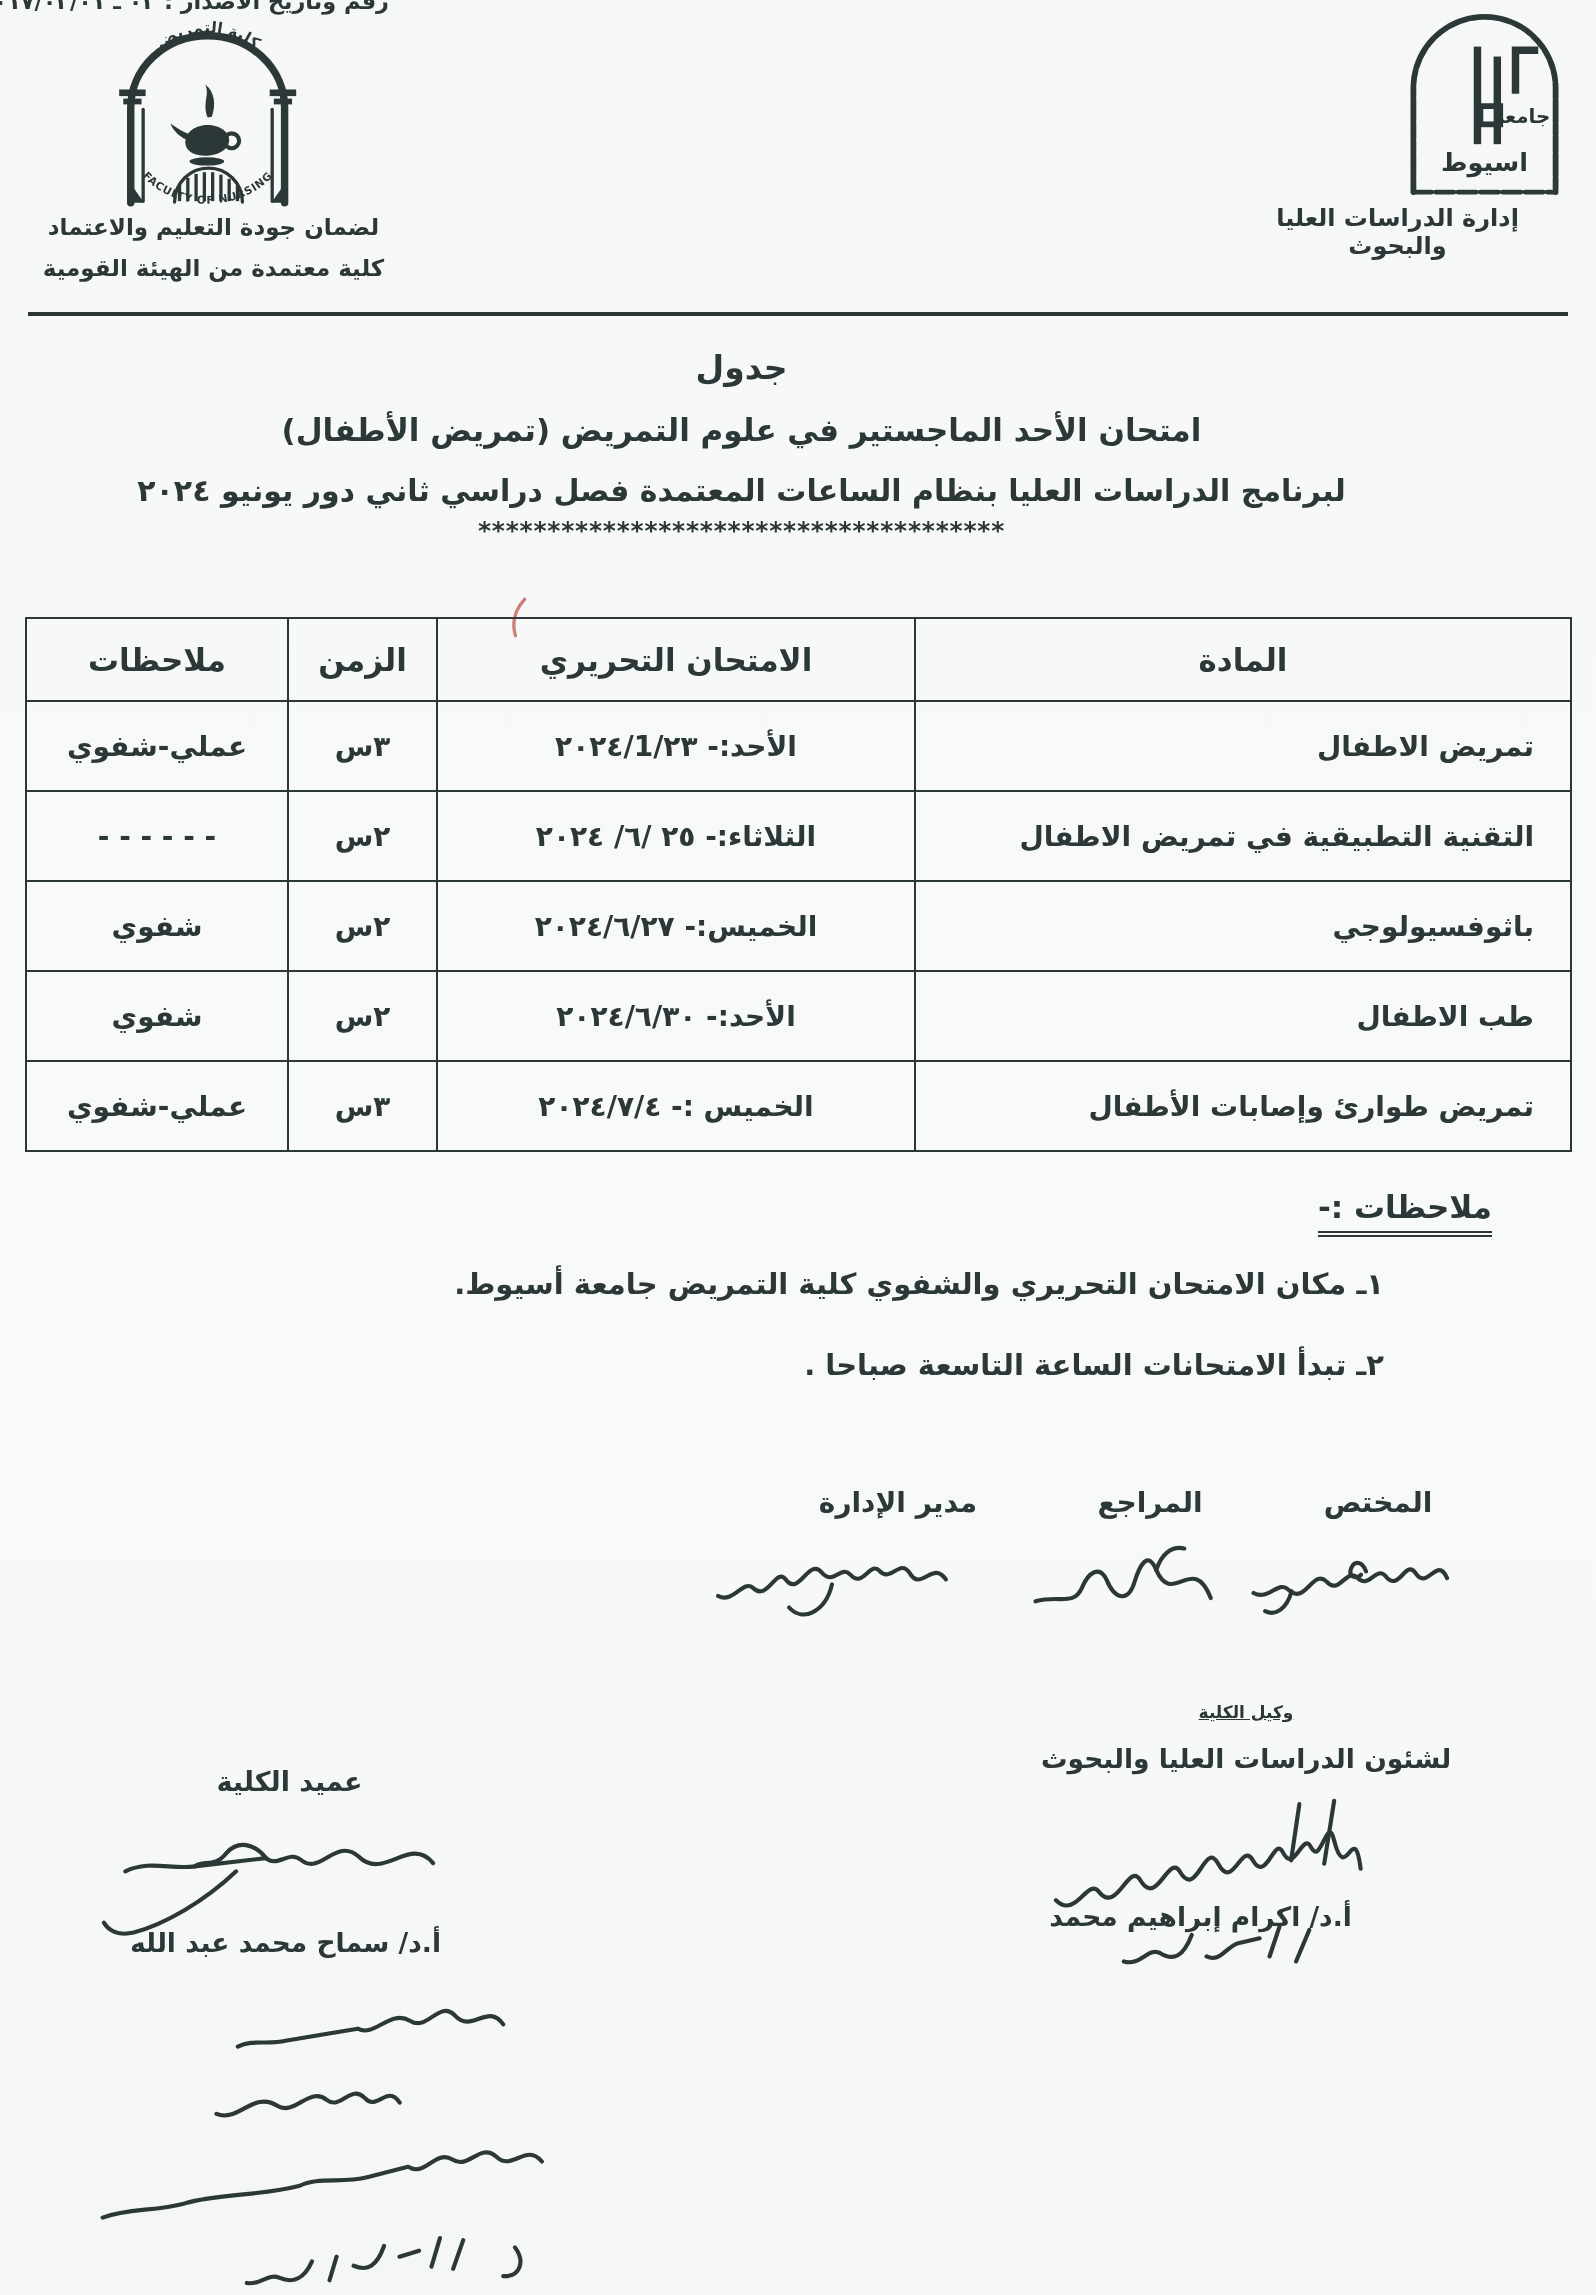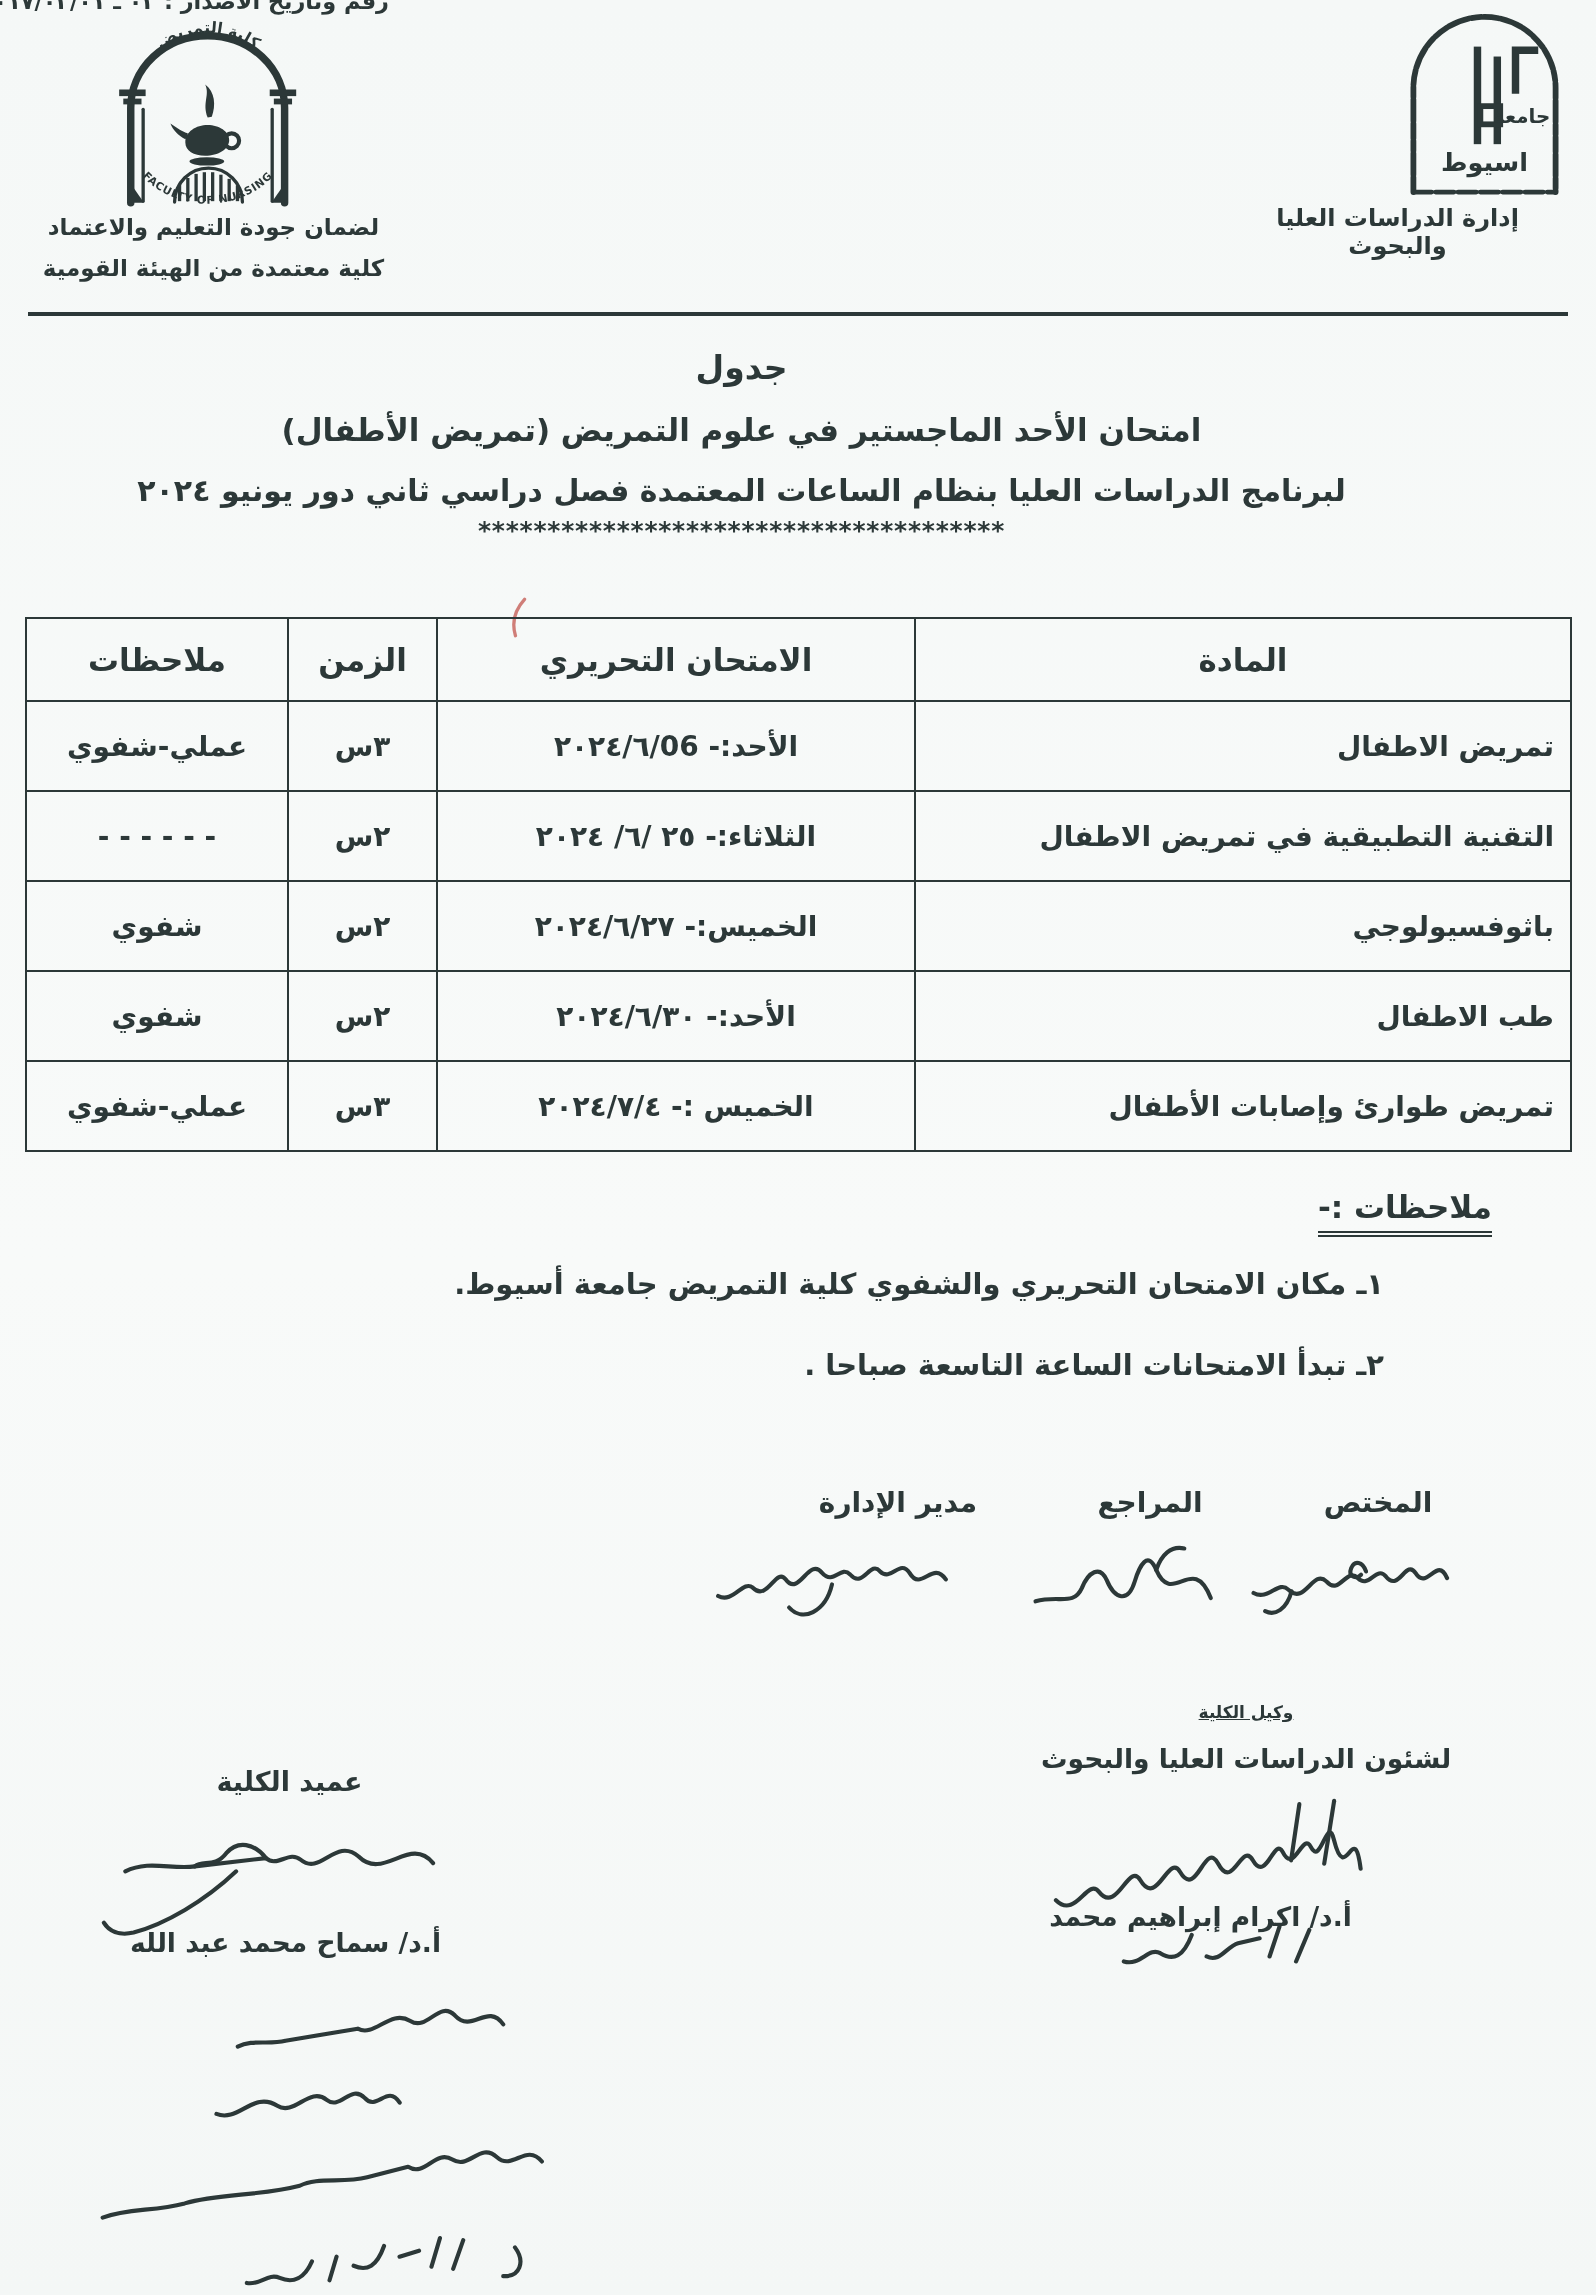--- a/index.html
+++ b/index.html
@@ -20,21 +20,21 @@
   .titles{position:absolute;top:348px;left:0;width:1483px;text-align:center;direction:rtl;font-weight:bold;}
   .title-1{font-size:33px;margin:0 0 25px 0;}
   .title-2{font-size:31px;margin:0 0 25px 0;}
   .title-3{font-size:30px;margin:0 0 8.3px 0;}
   .separator{font-size:25px;letter-spacing:0.8px;white-space:nowrap;}
   
   .exam-table{position:absolute;top:617px;left:25px;width:1546px;border-collapse:collapse;direction:rtl;table-layout:fixed;}
   .exam-table th,.exam-table td{border:2.5px solid #2c3838;font-weight:bold;vertical-align:middle;overflow:hidden;}
   .exam-table th{height:79px;font-size:31px;text-align:center;}
   .exam-table td{height:86px;font-size:28px;}
-  .subject-cell{text-align:right;padding-right:16px;}
+  .subject-cell{text-align:right;padding-right:36px;}
   .exam-cell,.time-cell,.notes-cell{text-align:center;margin-top:37px;}
   
   .notes-heading{position:absolute;right:104px;top:1189px;font-size:31px;font-weight:bold;direction:rtl;border-bottom:6.6px double #2c3838;padding-bottom:5.8px;}
   .note-item{position:absolute;right:212px;font-size:29px;font-weight:bold;direction:rtl;white-space:nowrap;}
   .note-1{top:1267px;}
   .note-2{top:1348px;}
   
   .official-label{position:absolute;font-size:28px;font-weight:bold;direction:rtl;text-align:center;}
   .lbl-specialist{left:1312px;top:1486px;width:132px;}
   .lbl-reviewer{left:1084px;top:1486px;width:132px;}
@@ -147,21 +147,21 @@
       <tr>
         <th>المادة</th>
         <th>الامتحان التحريري</th>
         <th>الزمن</th>
         <th>ملاحظات</th>
       </tr>
     </thead>
     <tbody>
       <tr>
         <td class="subject-cell">تمريض الاطفال</td>
-        <td class="exam-cell">الأحد:- ٢٠٢٤/٦/06</td>
+        <td class="exam-cell">الأحد:- ٢٠٢٤/1/٢٣</td>
         <td class="time-cell">٣س</td>
         <td class="notes-cell">عملي-شفوي</td>
       </tr>
       <tr>
         <td class="subject-cell">التقنية التطبيقية في تمريض الاطفال</td>
         <td class="exam-cell">الثلاثاء:- ٢٥ /٦/ ٢٠٢٤</td>
         <td class="time-cell">٢س</td>
         <td class="notes-cell">- - - - - -</td>
       </tr>
       <tr>

